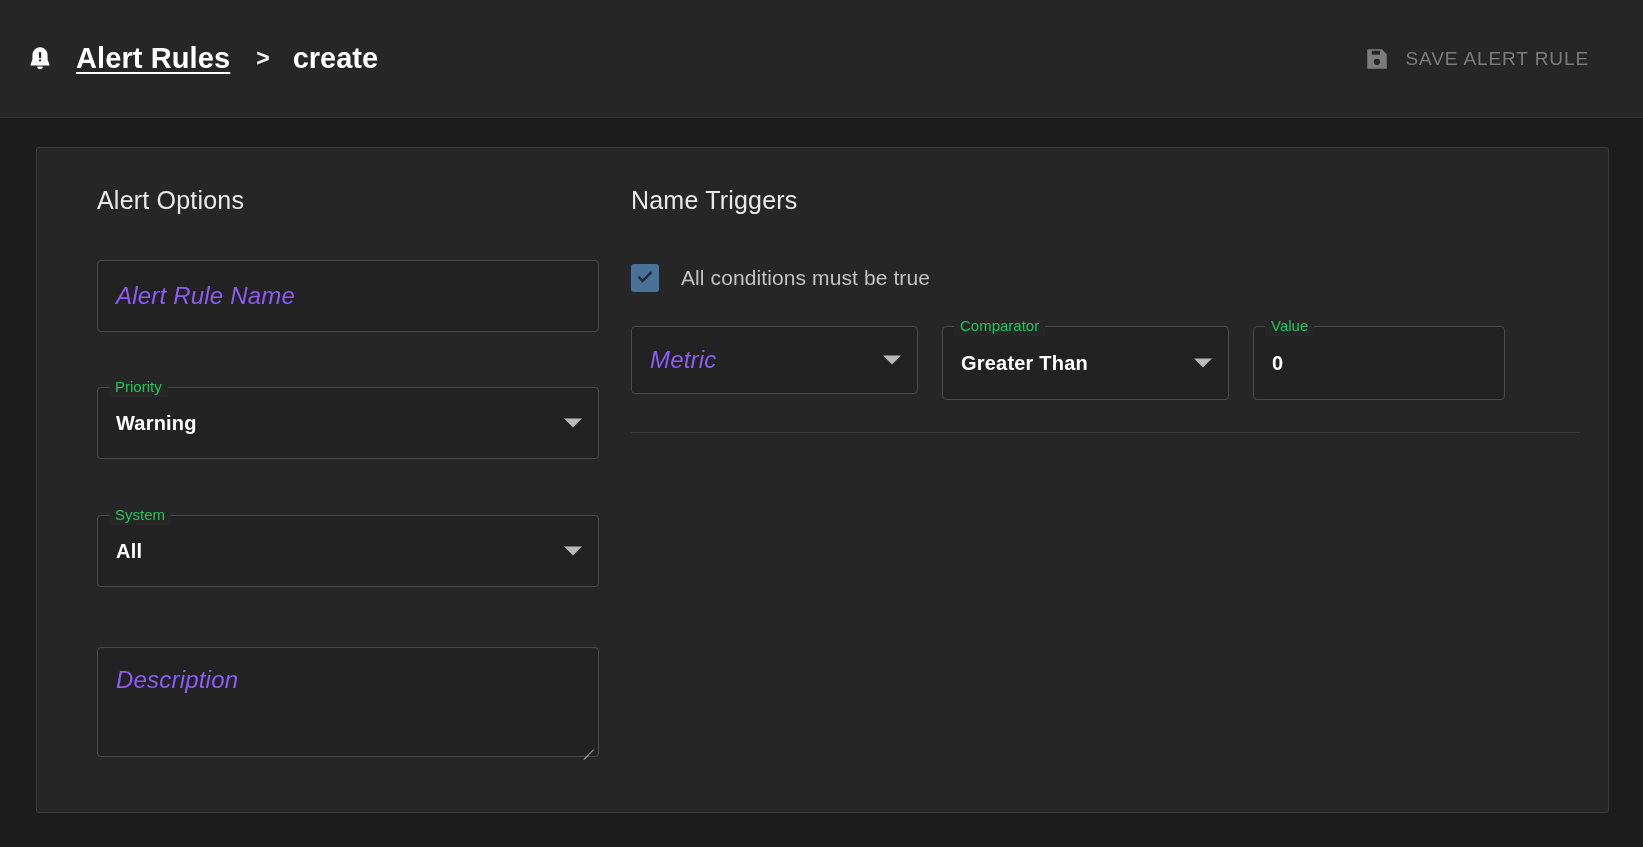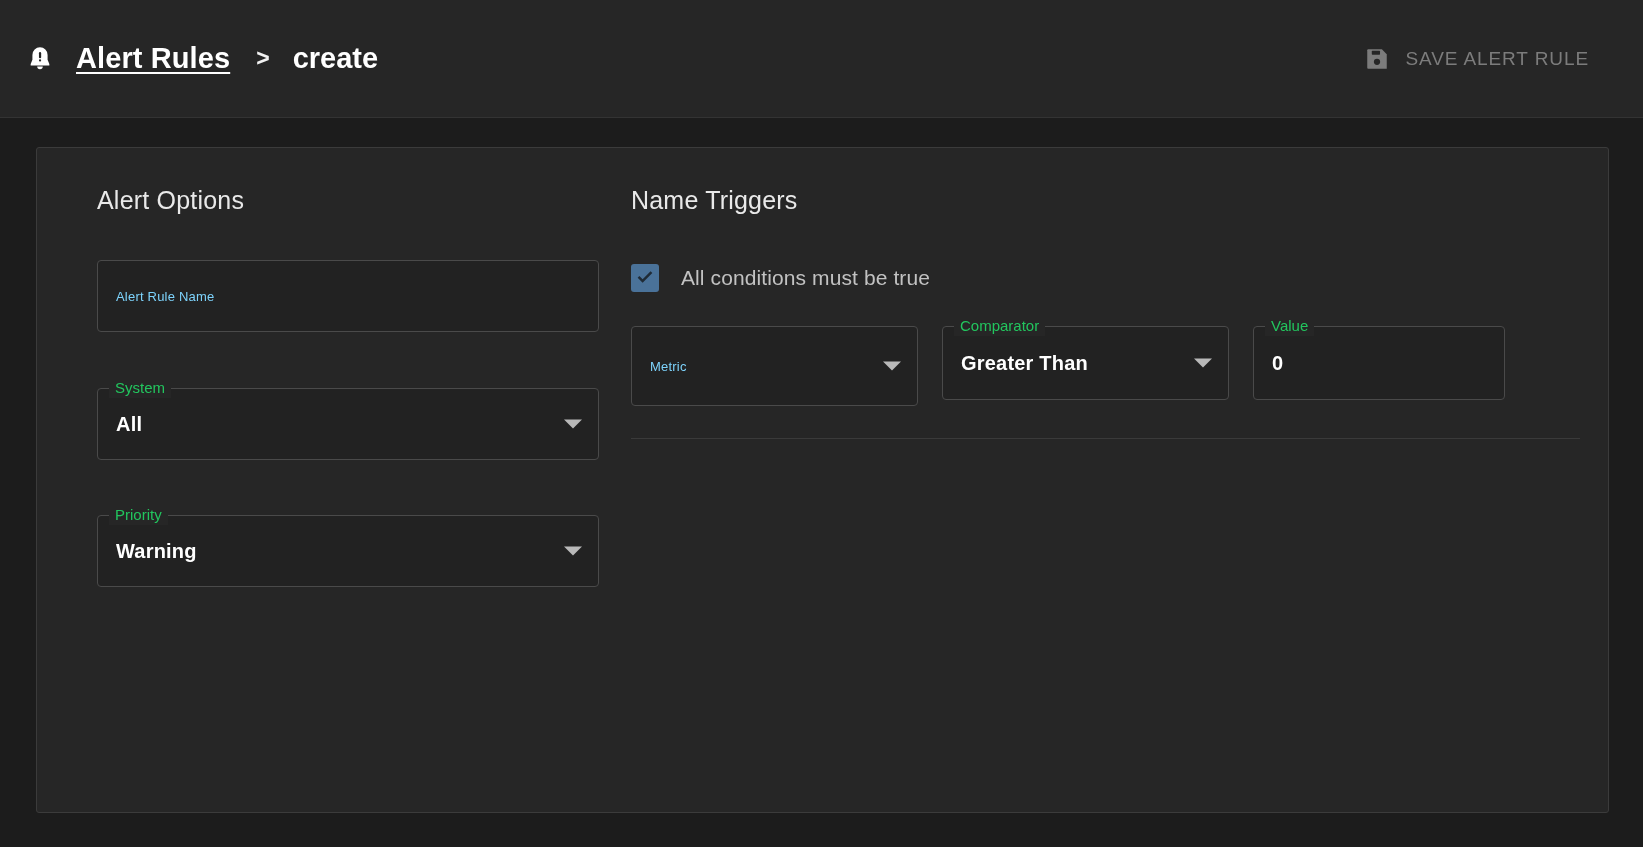--- a/index.html
+++ b/index.html
@@ -141,24 +141,25 @@
   }
 
   .field-value {
     font-size: 20px;
     font-weight: 700;
     color: #ffffff;
     letter-spacing: .2px;
   }
 
   .field-placeholder {
-    font-size: 13px;
+    font-size: 24px;
     font-weight: 400;
-    color: #7dd3fc;
+    color: #8b5cf6;
     letter-spacing: .2px;
+    font-style: italic;
   }
 
   
   .input-name {
     height: 72px;
     width: 502px;
     display: flex;
     align-items: center;
     padding: 0 18px;
     margin-top: 45px;
@@ -243,21 +244,21 @@
 
   .trigger-row {
     display: flex;
     align-items: flex-start;
     gap: 24px;
     margin: 34px 0 0 12px;
   }
 
   .trigger-row .field { margin: 0; }
 
-  .f-metric     { width: 287px; height: 80px; display:flex; align-items:center; padding: 16px 18px; cursor:pointer; }
+  .f-metric     { width: 287px; height: 68px; display:flex; align-items:center; padding: 16px 18px; cursor:pointer; }
   .f-comparator { width: 287px; height: 74px; display:flex; align-items:center; padding: 0 18px; cursor:pointer; }
   .f-value      { width: 252px; height: 74px; display:flex; align-items:center; padding: 0 18px; cursor:text; }
 
   .divider {
     height: 1px;
     background: #3a3a3a;
     margin: 32px 0 0 12px;
     width: 949px;
   }
 
@@ -317,32 +318,36 @@
 <div class="card">
 
   <div class="col-left">
 
     <div class="section-title">Alert Options</div>
 
     <div class="field input-name">
       <span class="field-placeholder">Alert Rule Name</span>
     </div>
 
+    <div class="field select select-pri">
+      <span class="field-legend">Priority</span>
+      <span class="field-value">Warning</span>
+      <span class="caret"></span>
+    </div>
+
     <div class="field select select-sys">
       <span class="field-legend">System</span>
       <span class="field-value">All</span>
       <span class="caret"></span>
     </div>
 
-    <div class="field select select-pri">
-      <span class="field-legend">Priority</span>
-      <span class="field-value">Warning</span>
-      <span class="caret"></span>
-    </div>
-
+    <div class="field textarea-wrap">
+      <span class="field-placeholder">Description</span>
+      <span class="resize-handle"></span>
+    </div>
   </div>
 
   <div class="col-right">
 
     <div class="section-title">Name Triggers</div>
 
     <div class="conditions-row">
       <span class="checkbox">
         <svg class="check-svg" viewBox="0 0 24 24">
           <path d="M20 6.5 9.4 17.1 4 11.7l1.9-1.9 3.5 3.5 8.7-8.7z" fill="#1f2b36"></path>

